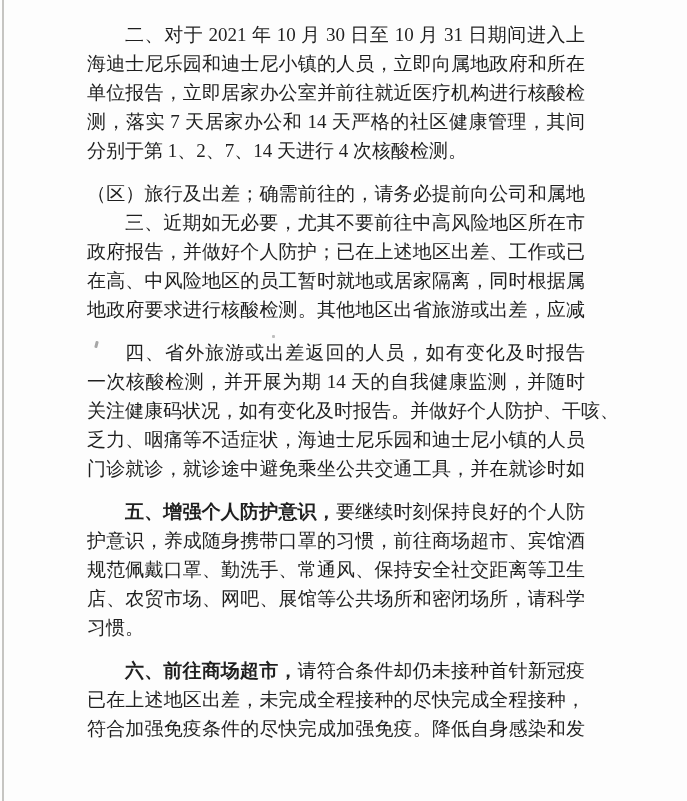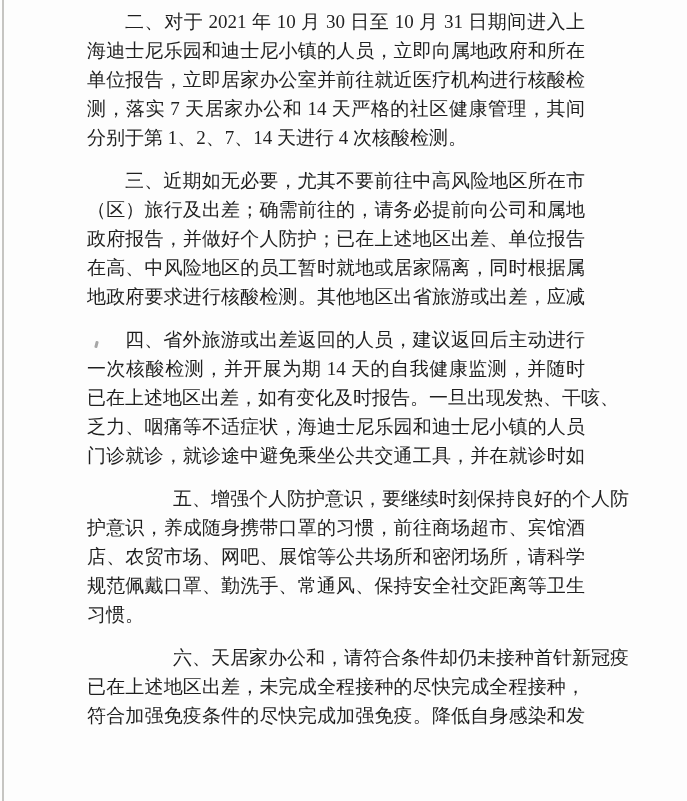--- a/index.html
+++ b/index.html
@@ -14,76 +14,76 @@
     background:var(--paper);
     overflow:hidden;
     font-family:"Liberation Serif","DejaVu Serif",serif;
     color:var(--ink);
   }
   .edge-line{
     position:absolute;left:2px;top:0;width:2px;height:100%;
     background:var(--edge);opacity:.75;
   }
   .content{
-    position:absolute;left:87px;top:7px;width:498px;
+    position:absolute;left:87px;top:20px;width:498px;
   }
   .para{margin:0 0 14px 0;}
   .para:last-child{margin-bottom:0;}
   .line{
     font-size:19px;
     line-height:29px;
     height:29px;
     white-space:nowrap;
     text-align:justify;
     text-align-last:justify;
     text-justify:inter-character;
     overflow:visible;
   }
   .line.indent{text-indent:2em;}
   .line.noj{text-align-last:left;}
-  .b{font-weight:normal;margin-left:48px;}
+  .b{font-weight:bold;}
   .speck{position:absolute;background:#8a8a8a;border-radius:1px;}
   .speck.s1{left:95px;top:341px;width:3px;height:7px;transform:rotate(14deg);opacity:.75;}
   .speck.s2{left:272px;top:335px;width:3px;height:3px;opacity:.55;}
 </style>
 </head>
 <body>
 
 <div class="page">
   <div class="edge-line"></div>
   <div class="content" id="doc-content">
       <div class="para">
         <div class="line indent"><span>二、对于 2021 年 10 月 30 日至 10 月 31 日期间进入上</span></div>
         <div class="line"><span>海迪士尼乐园和迪士尼小镇的人员，立即向属地政府和所在</span></div>
         <div class="line"><span>单位报告，立即居家办公室并前往就近医疗机构进行核酸检</span></div>
         <div class="line"><span>测，落实 7 天居家办公和 14 天严格的社区健康管理，其间</span></div>
         <div class="line noj"><span>分别于第 1、2、7、14 天进行 4 次核酸检测。</span></div>
       </div>
       <div class="para">
+        <div class="line"><span>（区）旅行及出差；确需前往的，请务必提前向公司和属地</span></div>
         <div class="line indent"><span>三、近期如无必要，尤其不要前往中高风险地区所在市</span></div>
-        <div class="line"><span>（区）旅行及出差；确需前往的，请务必提前向公司和属地</span></div>
-        <div class="line"><span>政府报告，并做好个人防护；已在上述地区出差、单位报告</span></div>
+        <div class="line"><span>政府报告，并做好个人防护；已在上述地区出差、工作或已</span></div>
         <div class="line"><span>在高、中风险地区的员工暂时就地或居家隔离，同时根据属</span></div>
         <div class="line"><span>地政府要求进行核酸检测。其他地区出省旅游或出差，应减</span></div>
       </div>
       <div class="para">
-        <div class="line indent"><span>四、省外旅游或出差返回的人员，建议返回后主动进行</span></div>
+        <div class="line indent"><span>四、省外旅游或出差返回的人员，如有变化及时报告</span></div>
         <div class="line"><span>一次核酸检测，并开展为期 14 天的自我健康监测，并随时</span></div>
-        <div class="line"><span>已在上述地区出差，如有变化及时报告。一旦出现发热、干咳、</span></div>
+        <div class="line"><span>关注健康码状况，如有变化及时报告。并做好个人防护、干咳、</span></div>
         <div class="line"><span>乏力、咽痛等不适症状，海迪士尼乐园和迪士尼小镇的人员</span></div>
         <div class="line"><span>门诊就诊，就诊途中避免乘坐公共交通工具，并在就诊时如</span></div>
       </div>
       <div class="para">
         <div class="line indent"><span class="b">五、增强个人防护意识，</span><span>要继续时刻保持良好的个人防</span></div>
         <div class="line"><span>护意识，养成随身携带口罩的习惯，前往商场超市、宾馆酒</span></div>
+        <div class="line"><span>规范佩戴口罩、勤洗手、常通风、保持安全社交距离等卫生</span></div>
         <div class="line"><span>店、农贸市场、网吧、展馆等公共场所和密闭场所，请科学</span></div>
-        <div class="line"><span>规范佩戴口罩、勤洗手、常通风、保持安全社交距离等卫生</span></div>
         <div class="line noj"><span>习惯。</span></div>
       </div>
       <div class="para">
-        <div class="line indent"><span class="b">六、天居家办公和，</span><span>请符合条件却仍未接种首针新冠疫</span></div>
+        <div class="line indent"><span class="b">六、前往商场超市，</span><span>请符合条件却仍未接种首针新冠疫</span></div>
         <div class="line"><span>已在上述地区出差，未完成全程接种的尽快完成全程接种，</span></div>
         <div class="line"><span>符合加强免疫条件的尽快完成加强免疫。降低自身感染和发</span></div>
       </div>
     </div>
   <div class="speck s1"></div>
   <div class="speck s2"></div>
 </div>
 
 </body></html>

